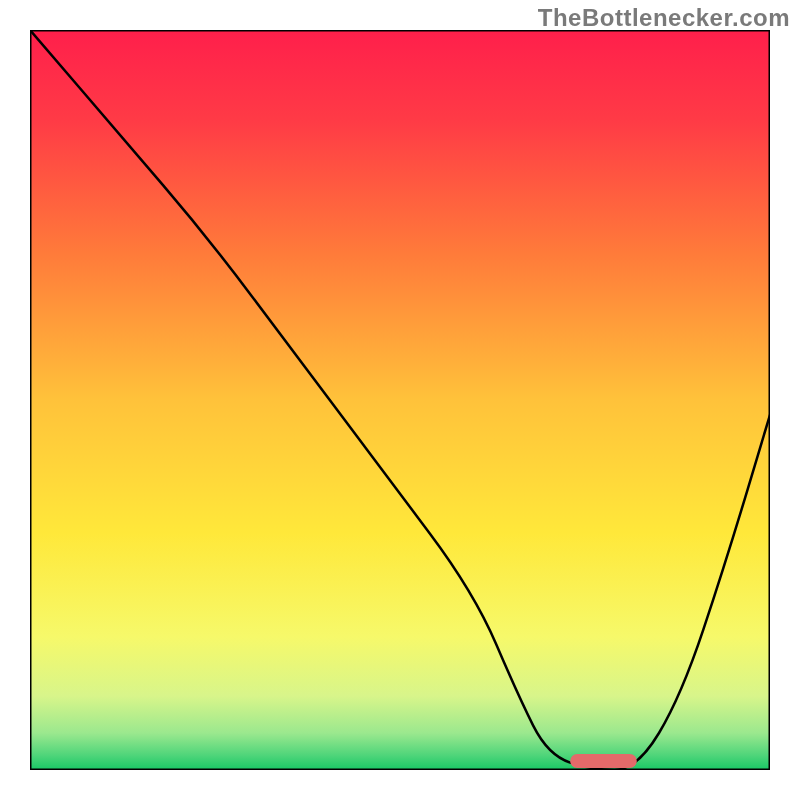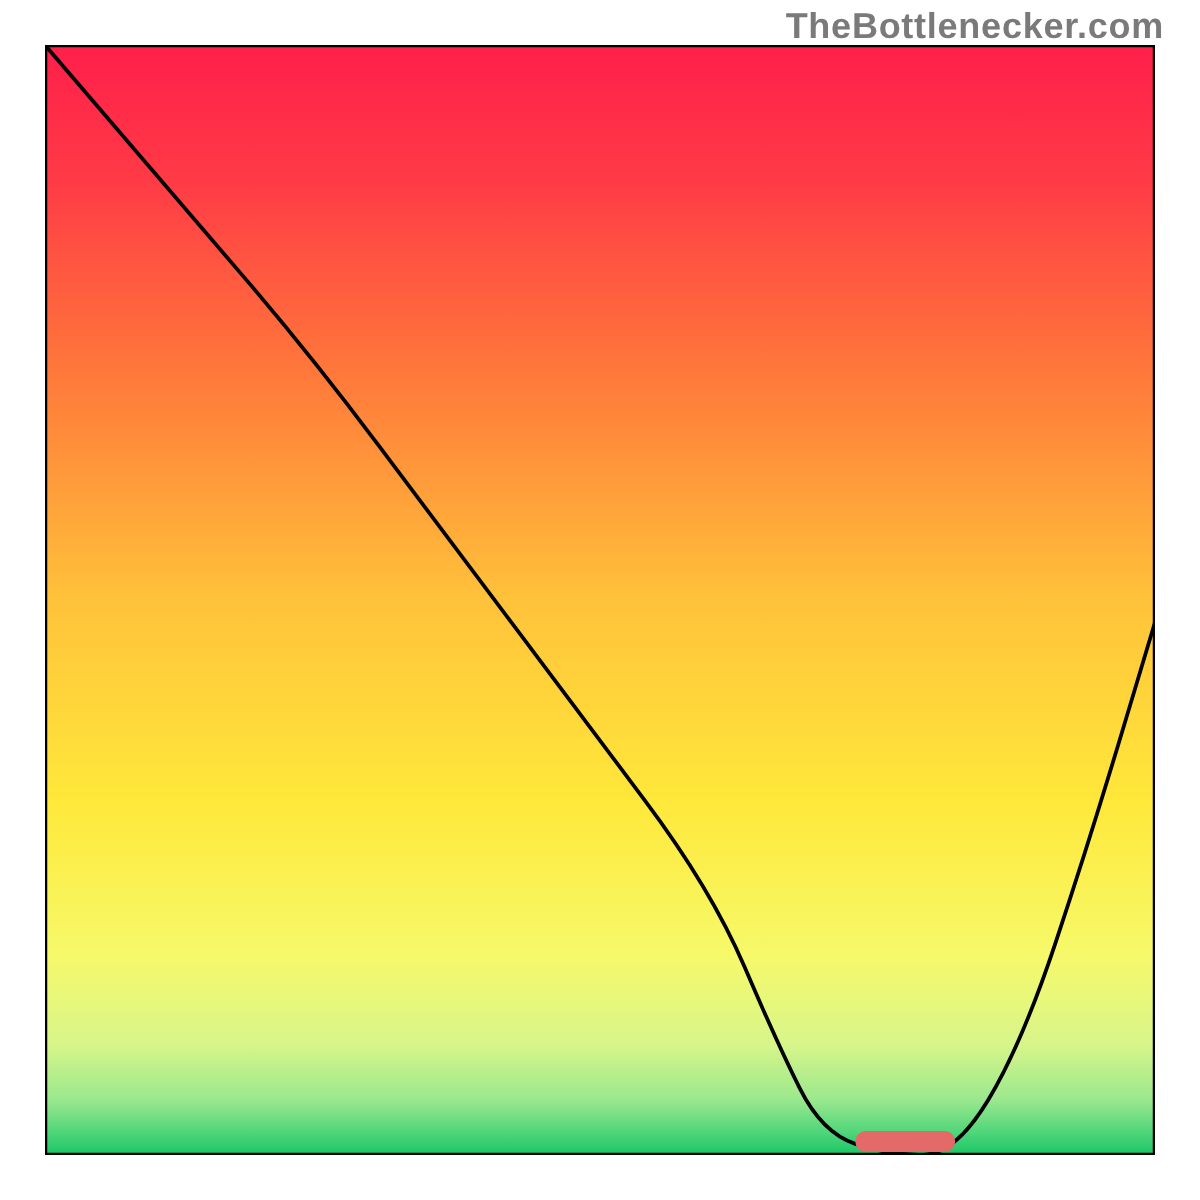--- a/index.html
+++ b/index.html
@@ -12,21 +12,21 @@
     font-family: Arial, Helvetica, sans-serif;
   }
   .container {
     position: relative;
     width: 800px;
     height: 800px;
   }
   .watermark {
     position: absolute;
     top: 4px;
-    right: 24px;
+    right: 10px;
     font-size: 24px;
     font-weight: bold;
     color: #7a7a7a;
     letter-spacing: 0.5px;
     z-index: 10;
     margin-left: 40px;
   }
   .plot-area {
     position: absolute;
     left: 30px;

